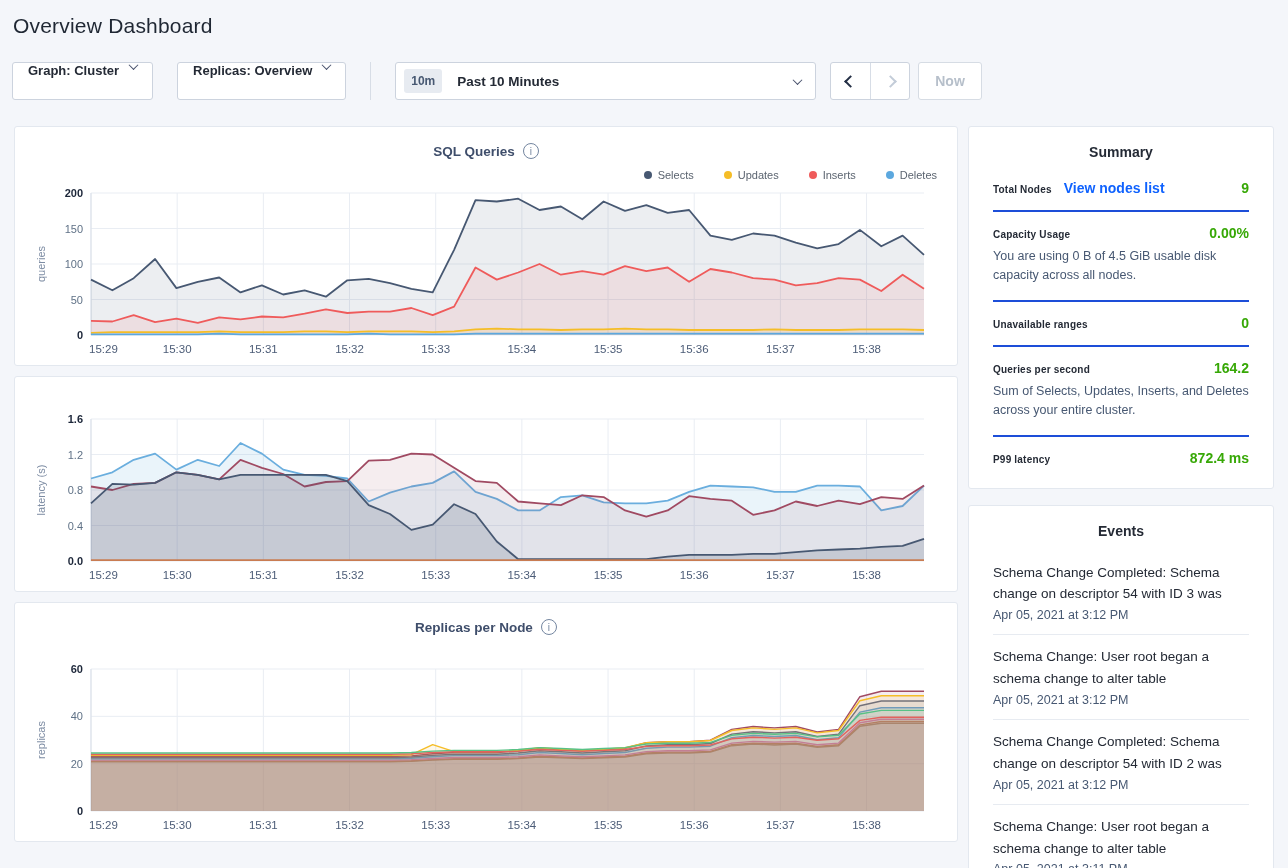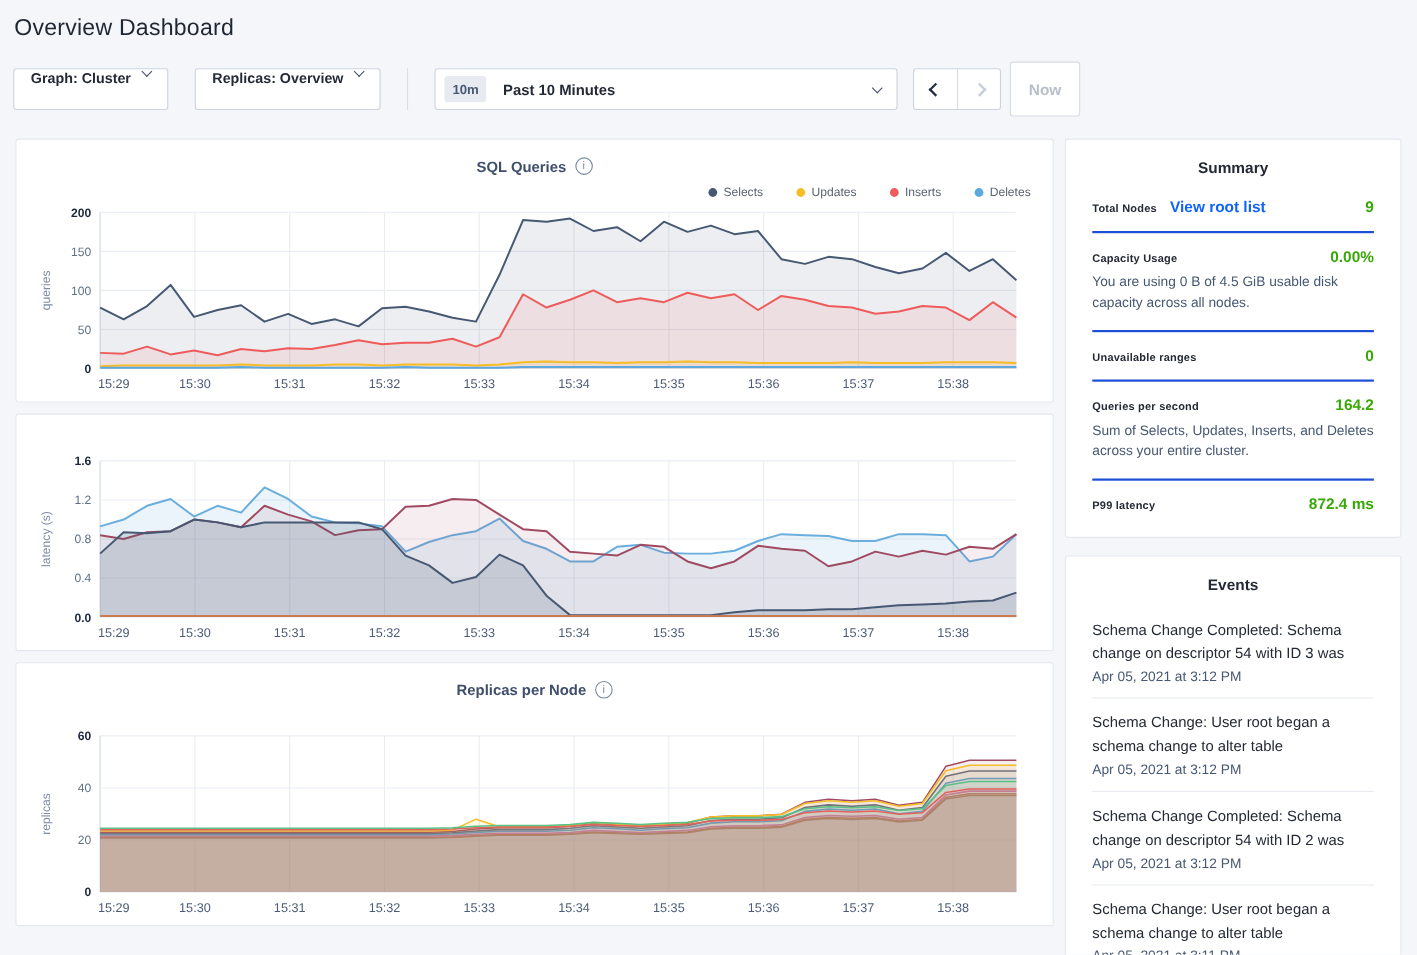--- a/index.html
+++ b/index.html
@@ -28,21 +28,21 @@
   }
   .time-badge { background:#e7ebf1; color:#475872; font-size:12px; font-weight:bold; border-radius:3px; padding:5px 7px; margin-right:15px; }
   .time-label { font-size:13.5px; font-weight:bold; color:#242a35; }
   .time-picker .chev { margin-left:auto; }
   .arrow-group { display:flex; margin-left:14px; border:1px solid #ccd3de; border-radius:3px; background:#fff; height:38px; }
   .arrow-btn { width:39px; height:36px; display:flex; align-items:center; justify-content:center; cursor:pointer; background:transparent; border:none; }
   .arrow-btn + .arrow-btn { border-left:1px solid #d7dde6; }
   .chev-l { width:9px; height:9px; border-left:2.6px solid #242f45; border-bottom:2.6px solid #242f45; transform:rotate(45deg); }
   .chev-r { width:9px; height:9px; border-right:2.6px solid #c3ccd8; border-top:2.6px solid #c3ccd8; transform:rotate(45deg); }
   .now-btn {
-    margin-left:8px; height:50px; padding:0 16px; background:#fff; border:1px solid #d6dce4;
+    margin-left:8px; height:38px; padding:0 16px; background:#fff; border:1px solid #d6dce4;
     border-radius:3px; font-size:14px; font-weight:bold; color:#b6bfca;
   }
 
   
   .main { display:flex; margin-top:26px; margin-left:2px; gap:10px; }
   .charts-col { width:944px; }
   .sidebar { width:306px; margin-left:0; }
 
   .panel { background:#fff; border:1px solid #e3e8ef; border-radius:3px; }
   .chart-panel { padding:12px 16px 6px; margin-bottom:10px; }
@@ -269,21 +269,21 @@
 
     </div>
 
     <div class="sidebar">
       <div class="panel summary-panel">
         <div class="side-title">Summary</div>
 
         <div class="sum-row" style="border-top:none;padding-top:8px;">
           <div class="sum-line">
             <span class="sum-label">Total Nodes</span>
-            <span class="sum-link">View root list</span>
+            <span class="sum-link">View nodes list</span>
             <span class="sum-value">9</span>
           </div>
         </div>
 
         <div class="sum-row">
           <div class="sum-line">
             <span class="sum-label">Capacity Usage</span>
             <span class="sum-value">0.00%</span>
           </div>
           <div class="sum-desc">You are using 0 B of 4.5 GiB usable disk capacity across all nodes.</div>

